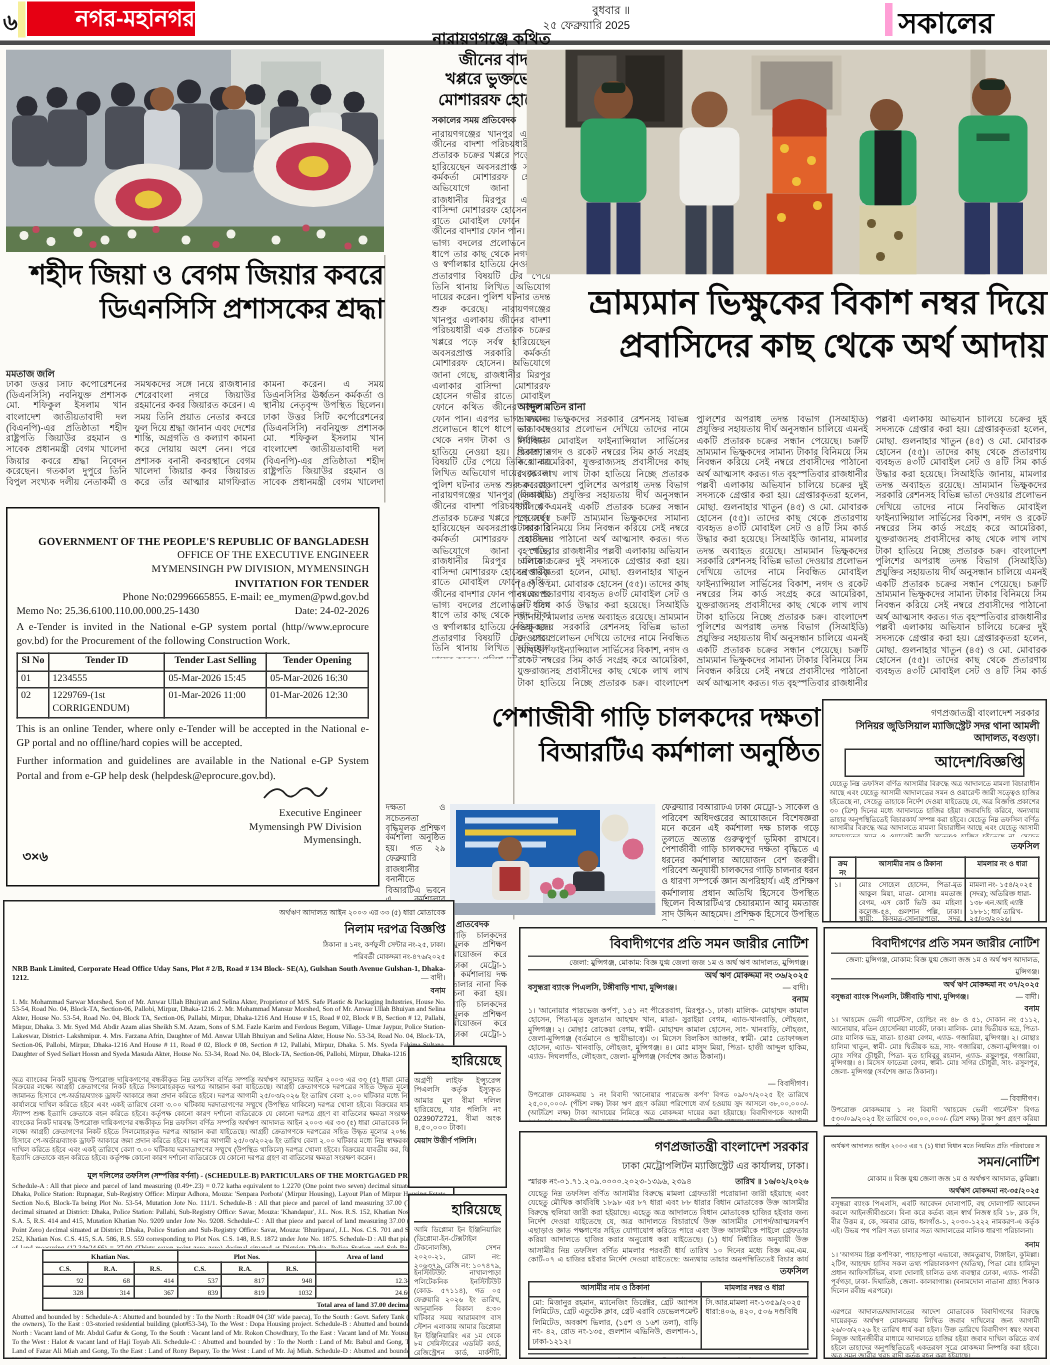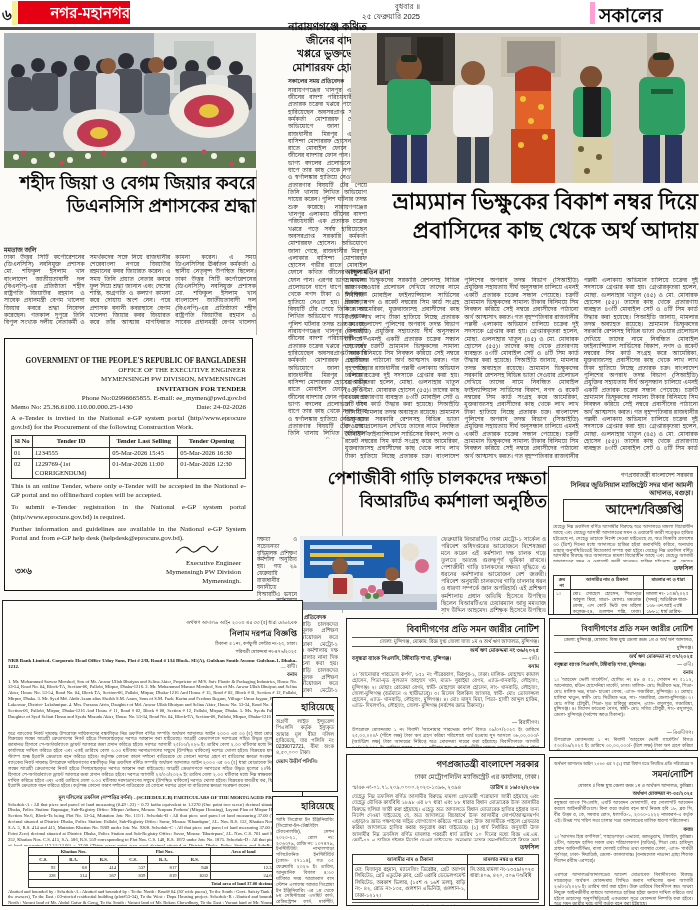--- a/index.html
+++ b/index.html
@@ -202,21 +202,20 @@
       </tr>
       <tr>
         <td>02</td>
         <td>1229769-(1st CORRIGENDUM)</td>
         <td>01-Mar-2026 11:00</td>
         <td>01-Mar-2026 12:30</td>
       </tr>
     </tbody>
       </table>
     <div class="j" style="margin-top:3px;">This is an online Tender, where only e-Tender will be accepted in the National e-GP portal and no offline/hard copies will be accepted.</div>
-    <div class="j" style="margin-top:3px;">To submit e-Tender registration in the National e-GP system portal (http//www.eprocure.gov.bd) is required.</div>
     <div class="j" style="margin-top:3px;">Further information and guidelines are available in the National e-GP System Portal and from e-GP help desk (helpdesk@eprocure.gov.bd).</div>
     <div class="rt" style="margin-top:1px;padding-right:26px;">
       <svg width="46" height="12" xmlns="http://www.w3.org/2000/svg">
           <path d="M2 9 q8 -10 14 -3 q4 5 10 -2 q5 -4 9 2 q4 5 9 -4" stroke="#222" stroke-width="1.2" fill="none"></path>
         </svg>
     </div>
     <div class="ctr" style="margin-left:90px;width:140px;">
       <div>Executive Engineer</div>
       <div>Mymensingh PW Division</div>
       <div>Mymensingh.</div>
@@ -255,21 +254,21 @@
   </div>
   <div class="abs dense j clip" style="left:441px;top:536px;width:105px;height:78px;font-size:5.8px;">ফেব্রুয়ারি বিআরটিএ ঢাকা মেট্রো-১ সার্কেল ও পরিবেশ অধিদপ্তরের আয়োজনে বিশেষজ্ঞরা মনে করেন এই কর্মশালা দক্ষ চালক গড়ে তুলতে অত্যন্ত গুরুত্বপূর্ণ ভূমিকা রাখবে। পেশাজীবী গাড়ি চালকদের দক্ষতা বৃদ্ধিতে এ ধরনের কর্মশালার আয়োজন বেশ জরুরী। পরিবেশ অনুযায়ী চালকদের গাড়ি চালনার ধরন ও ধারণা সম্পর্কে জ্ঞান অপরিহার্য। এই প্রশিক্ষণ কর্মশালায় প্রধান অতিথি হিসেবে উপস্থিত ছিলেন বিআরটিএ'র চেয়ারম্যান আবু মমতাজ সাদ উদ্দিন আহমেদ। প্রশিক্ষক হিসেবে উপস্থিত ছিলেন কামরুজ্জামান-ই-অমিক।</div>
   <div class="abs clip" style="left:272px;top:614px;width:66px;height:78px;">
     <div class="dense b" style="font-size:5.6px;">সকালের সময় প্রতিবেদক</div>
     <div class="dense j" style="font-size:5.4px;">পেশাজীবী গাড়ি চালকদের দক্ষতা বৃদ্ধিমূলক প্রশিক্ষণ কর্মশালার আয়োজন করে বিআরটিএ ঢাকা মেট্রো-১ সার্কেল, ঢাকা। কর্মশালায় দক্ষ চালক গড়ে তোলার নানা দিক নিয়ে আলোচনা করা হয়। পেশাজীবী গাড়ি চালকদের দক্ষতা বৃদ্ধিমূলক প্রশিক্ষণ কর্মশালার আয়োজন করে বিআরটিএ ঢাকা মেট্রো-১ সার্কেল, ঢাকা। কর্মশালায় দক্ষ চালক গড়ে তোলার নানা দিক নিয়ে আলোচনা করা হয়।</div>
   </div>
 
   <div class="abs thinbox clip" style="left:548px;top:466px;width:150px;height:149px;padding:3px 4px;">
     <div class="ctr" style="font-size:6px;">গণপ্রজাতন্ত্রী বাংলাদেশ সরকার</div>
     <div class="ctr b" style="font-size:6.4px;line-height:1.25;">সিনিয়র জুডিসিয়াল ম্যাজিস্ট্রেট সদর থানা আমলী আদালত, বগুড়া।</div>
-    <div class="ctr b" style="font-size:13px;border:1px solid #333;margin:2px 10px;">আদেশ/বিজ্ঞপ্তি</div>
+    <div class="ctr b" style="font-size:10px;border:1px solid #333;margin:2px 10px;">আদেশ/বিজ্ঞপ্তি</div>
     <div class="dense3 j clip" style="height:38px;">যেহেতু নিম্ন তফসিল বর্ণিত আসামীর বিরুদ্ধে অত্র আদালতে মামলা বিচারাধীন আছে এবং যেহেতু আসামী আদালতের সমন ও ওয়ারেন্ট জারী সত্ত্বেও হাজির হইতেছে না, সেহেতু তাহাকে নির্দেশ দেওয়া যাইতেছে যে, অত্র বিজ্ঞপ্তি প্রকাশের ৩০ (ত্রিশ) দিনের মধ্যে আদালতে হাজির হইয়া জবাবদিহি করিবে, অন্যথায় তাহার অনুপস্থিতিতেই বিচারকার্য সম্পন্ন করা হইবে। যেহেতু নিম্ন তফসিল বর্ণিত আসামীর বিরুদ্ধে অত্র আদালতে মামলা বিচারাধীন আছে এবং যেহেতু আসামী আদালতের সমন ও ওয়ারেন্ট জারী সত্ত্বেও হাজির হইতেছে না, সেহেতু তাহাকে নির্দেশ দেওয়া যাইতেছে যে, অত্র বিজ্ঞপ্তি প্রকাশের ৩০ (ত্রিশ) দিনের মধ্যে আদালতে হাজির হইয়া জবাবদিহি করিবে, অন্যথায় তাহার অনুপস্থিতিতেই বিচারকার্য সম্পন্ন করা হইবে।</div>
     <div class="ctr b" style="font-size:6px;margin:1px 0;">তফসিল</div>
     <table class="tb" style="font-size:4.6px;line-height:1.25;">
       <tbody>
           <tr>
         <th style="width:12%;">ক্রম নং</th>
         <th style="width:53%;">আসামীর নাম ও ঠিকানা</th>
         <th style="width:35%;">মামলার নং ও ধারা</th>
       </tr>
       <tr>
@@ -341,21 +340,21 @@
     <div class="ctr b" style="font-size:8.5px;">সমন/নোটিশ</div>
     <div class="ctr" style="font-size:4.6px;">মোকাম ॥ বিজ্ঞ যুগ্ম জেলা জজ ১ম ও অর্থঋণ আদালত, কুমিল্লা।</div>
     <div class="ctr b" style="font-size:4.8px;border-bottom:1px solid #555;">অর্থঋণ মোকদ্দমা নং-৩৫/২০২৫</div>
     <div class="dense3 j clip" style="height:26px;margin-top:1px;">বসুন্ধরা ব্যাংক পিএলসি, এবটি আবেদন দোলাপটি, বহু দোলাপটি আবেদন করলে আইনজীবীগুলে। বিনা করে কর্তব্য বহন স্বার্থ নিজস্ব হবি ১৮, ব্লক সি, বীর উত্তম র, কে, সমবার রোড, ধলগাঁও-১, ২০৩০-১২২২ নামকরণ-এ কর্তৃক এই। উভয় পথ পরিণ সত্য চালার সত্য আদালতের মালিক ধারণা পরিচালনা।</div>
     <div class="ctr b" style="font-size:4.8px;">বনাম</div>
     <div class="dense3 j clip" style="height:38px;">১। 'আগসম হিল্প কর্পণিকা', পাহাড়পাড়া এভাবো, জামতুরাখ, টাঙ্গাইল, কুমিল্লা। ২টিগ, আহম্মদ হাসিব সকল তথ্য পরিচালকগণ (অতিথ), পিতা মোঃ হামিদুল প্রধান আফিসটিভিম, বালা দোলাই চালিত তথ্য ব্যবস্থার ঢোকা, এ্যাড- পার্বতী পূর্বগড়া, ঢাকা- দিঘাতিষ্ঠ, জেলা- কালবাগান্ত। (বনামদোল নাতানা গ্রাহ্য শিকাক দিলেন রবীন্দ্র এরপরে)।</div>
     <div class="dense3 j clip" style="height:34px;">এরপরে আদালত/আদালতের আদেশ মোতাবেক বিবাদীগণের বিরুদ্ধে দায়েরকৃত অর্থঋণ মোকদ্দমায় লিখিত জবাব দাখিলের জন্য আগামী ২৬/০৩/২০২৬ ইং তারিখ ধার্য করা হইল। উক্ত তারিখে বিবাদীগণ স্বয়ং অথবা নিযুক্ত আইনজীবীর মাধ্যমে আদালতে হাজির হইয়া জবাব দাখিল করিতে ব্যর্থ হইলে তাহাদের অনুপস্থিতিতেই একতরফা সূত্রে মোকদ্দমা নিষ্পত্তি করা হইবে। অত্র সমন জারীর খরচ বাদী কর্তৃক বহন করা হইয়াছে।</div>
 
   </div>
 
-  <div class="abs thinbox clip" style="left:2px;top:600px;width:301px;height:306px;padding:18px 5px;">
+  <div class="abs thinbox clip" style="left:2px;top:600px;width:301px;height:306px;padding:4px 5px;">
     <div class="ctr" style="font-size:4.8px;">অর্থঋণ আদালত আইন ২০০৩ এর ৩৩ (৫) ধারা মোতাবেক</div>
     <div class="ctr b" style="font-size:8px;">নিলাম দরপত্র বিজ্ঞপ্তি</div>
     <div class="ctr" style="font-size:4.6px;">ঠিকানা ॥ ১নং, কর্ণফুলী সেন্টার নং-২৫, ঢাকা।</div>
     <div class="ctr" style="font-size:4.6px;">পরিবর্তী মোকদ্দমা নং-৪৭৬/২০২৫</div>
     <div class="serif" style="font-size:5px;line-height:1.25;margin-top:2px;">
       <span class="b">NRB Bank Limited, Corporate Head Office Uday Sans, Plot # 2/B, Road # 134 Block- SE(A), Gulshan South Avenue Gulshan-1, Dhaka-1212.</span>
       <span class="rt" style="float:right;">— বাদী।</span>
     </div>
     <div class="ctr b" style="font-size:5px;">বনাম</div>
     <div class="serif dense3 j clip" style="height:44px;">1. Mr. Mohammad Sarwar Morshed, Son of Mr. Anwar Ullah Bhuiyan and Selina Akter, Proprietor of M/S. Safe Plastic &amp; Packaging Industries, House No. 53-54, Road No. 04, Block-TA, Section-06, Pallobi, Mirpur, Dhaka-1216. 2. Mr. Mohammad Mansur Morshed, Son of Mr. Anwar Ullah Bhuiyan and Selina Akter, House No. 53-54, Road No. 04, Block TA, Section-06, Pallabi, Mirpur, Dhaka-1216 And House # 15, Road # 02, Block # B, Section # 12, Pallabi, Mirpur, Dhaka. 3. Mr. Syed Md. Abdir Azam alias Sheikh S.M. Azam, Sons of S.M. Fazle Karim and Ferdous Begum, Village- Umar Jaypur, Police Station- Lakeswar, District- Lakshmipur. 4. Mrs. Farzana Afrin, Daughter of Md. Anwar Ullah Bhuiyan and Selina Akter, House No. 53-34, Road No. 04, Block-TA, Section-06, Pallobi, Mirpur, Dhaka-1216 And House # 11, Road # 02, Block # 08, Section # 12, Pallabi, Mirpur, Dhaka. 5. Ms. Syeda Fahima Sultana, Daughter of Syed Seliart Hossn and Syeda Masuda Akter, House No. 53-34, Road No. 04, Block-TA, Section-06, Pallobi, Mirpur, Dhaka-1216</div>

